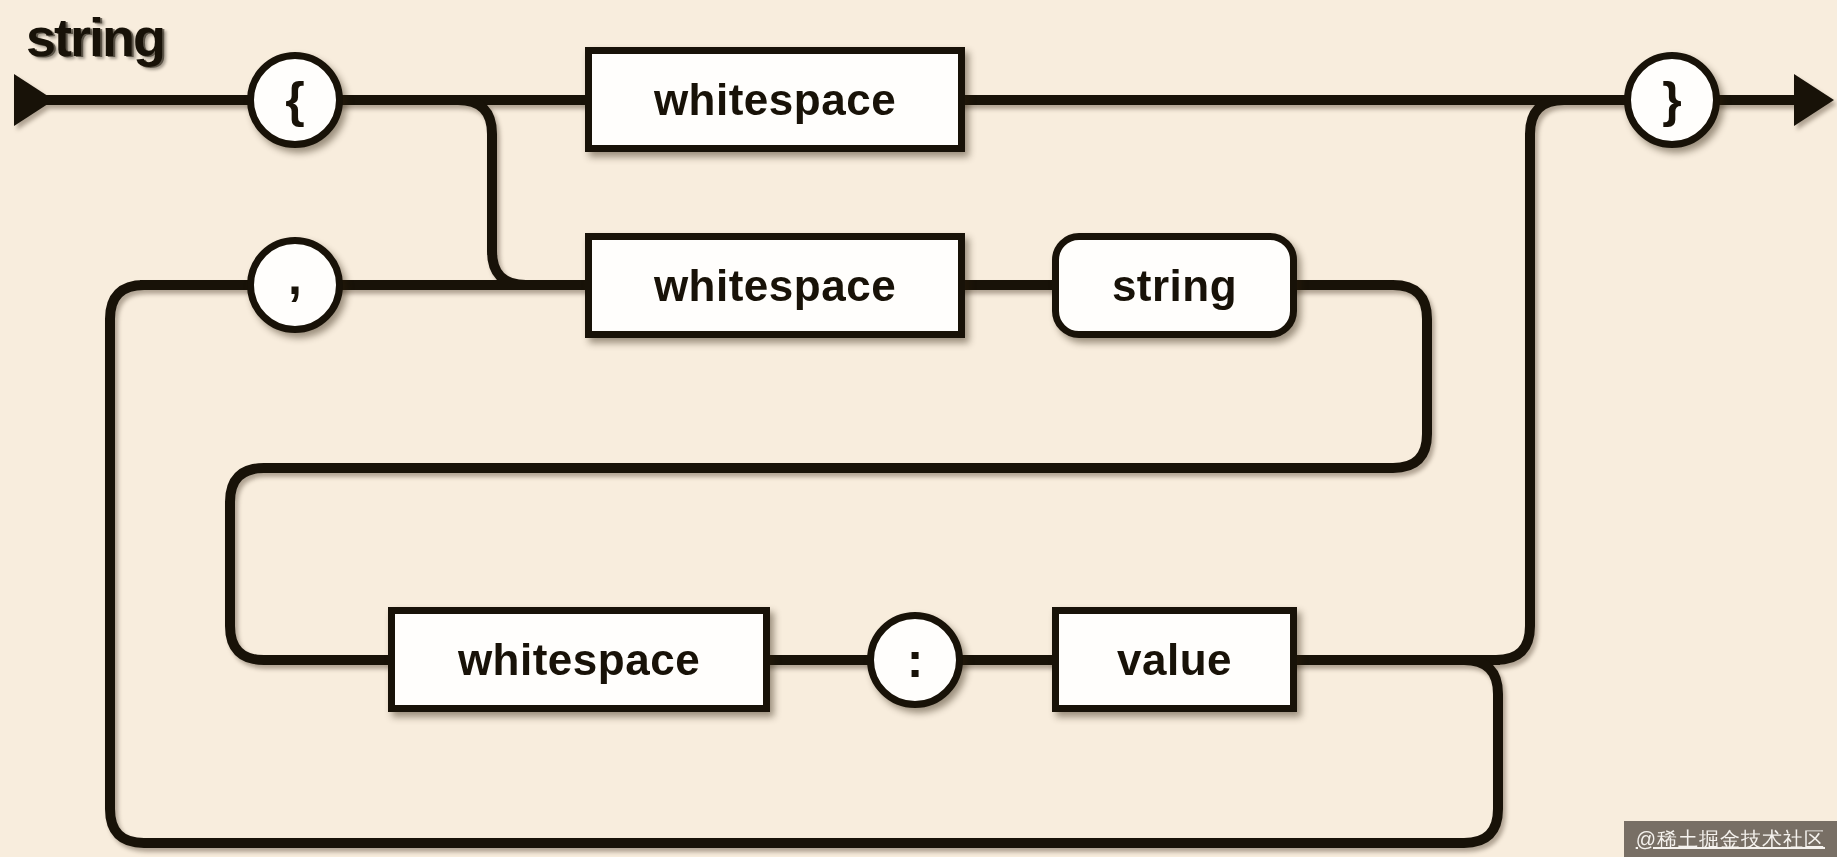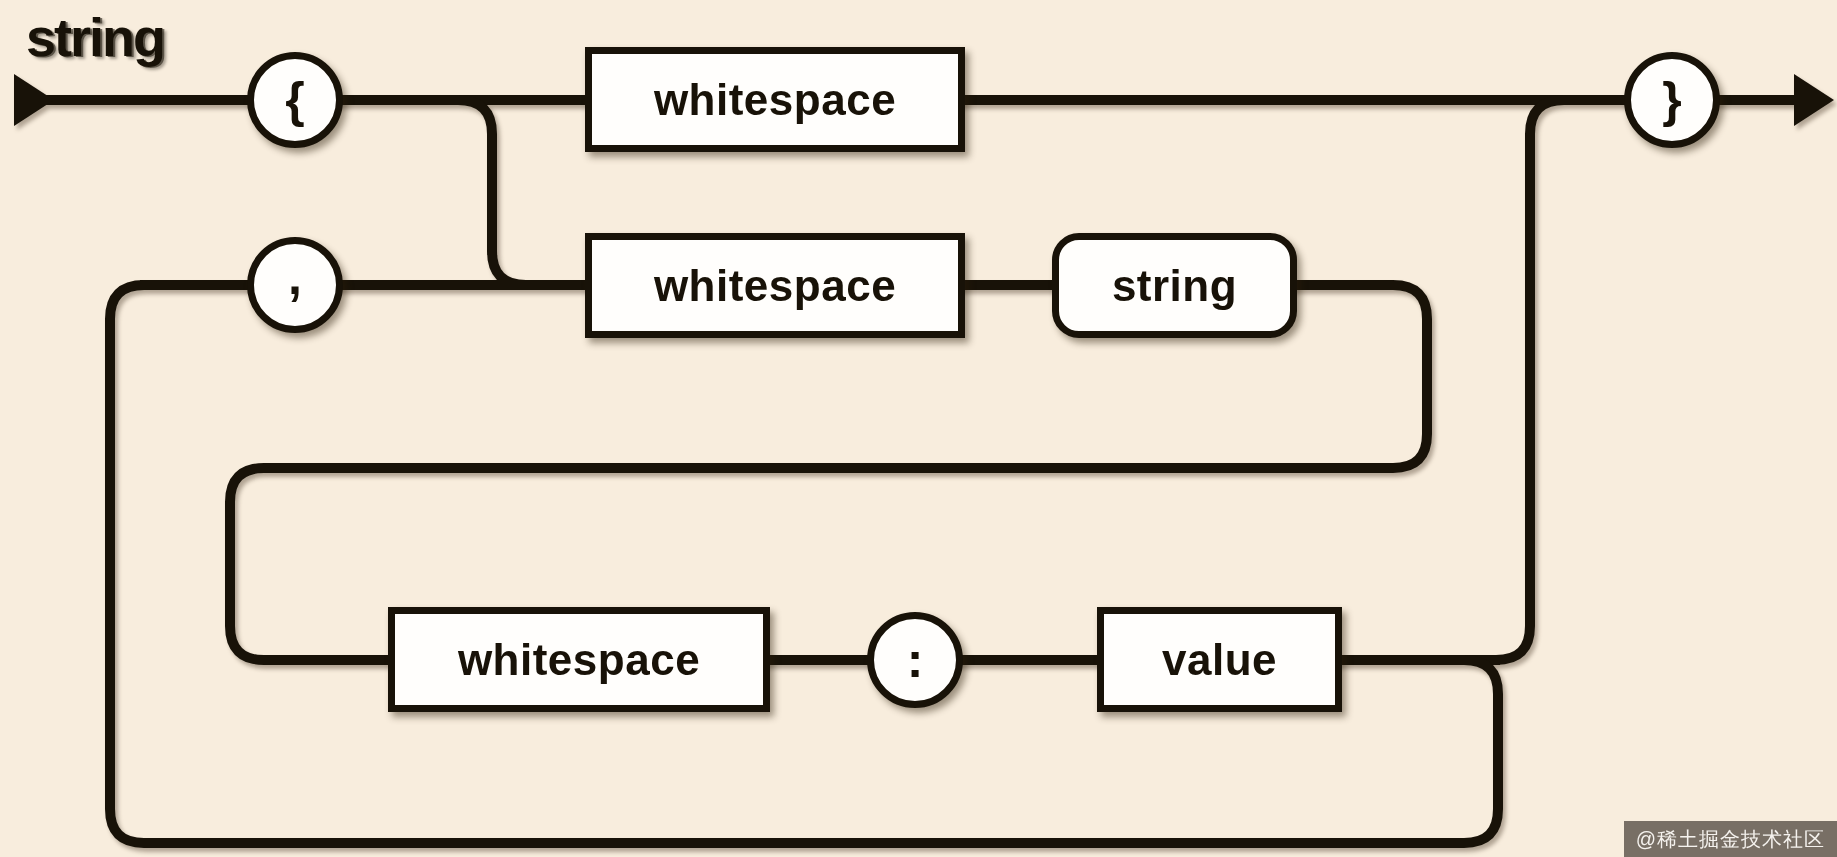--- a/index.html
+++ b/index.html
@@ -55,20 +55,21 @@
     right: 0;
     bottom: 0;
     height: 36px;
     display: flex;
     align-items: center;
     padding: 0 12px;
     background: var(--watermark-bg, rgba(70, 62, 54, 0.72));
     color: var(--watermark-text, #f5f2ee);
     font-size: 20px;
     letter-spacing: 1px;
+    text-decoration: underline;
   }
 </style>
 </head>
 <body>
 
 <div class="stage">
 
   <svg class="wires" viewBox="0 0 1837 857" aria-hidden="true">
 
     <path class="wire" d="M 16 100 L 1800 100"></path>
@@ -106,19 +107,19 @@
   <div class="node box" style="left:1052px; top:233px; width:245px; height:105px;border-radius:27px;">
     <span>string</span>
   </div>
 
   <div class="node box" style="left:388px; top:607px; width:382px; height:105px;">
     <span>whitespace</span>
   </div>
   <div class="node circle" style="left:867px; top:612px; width:96px; height:96px;">
     <span class="glyph">:</span>
   </div>
-  <div class="node box" style="left:1052px; top:607px; width:245px; height:105px;margin-left:45px;">
+  <div class="node box" style="left:1052px; top:607px; width:245px; height:105px;">
     <span>value</span>
   </div>
 
   <div class="watermark">@稀土掘金技术社区</div>
 
 </div>
 
 </body></html>

